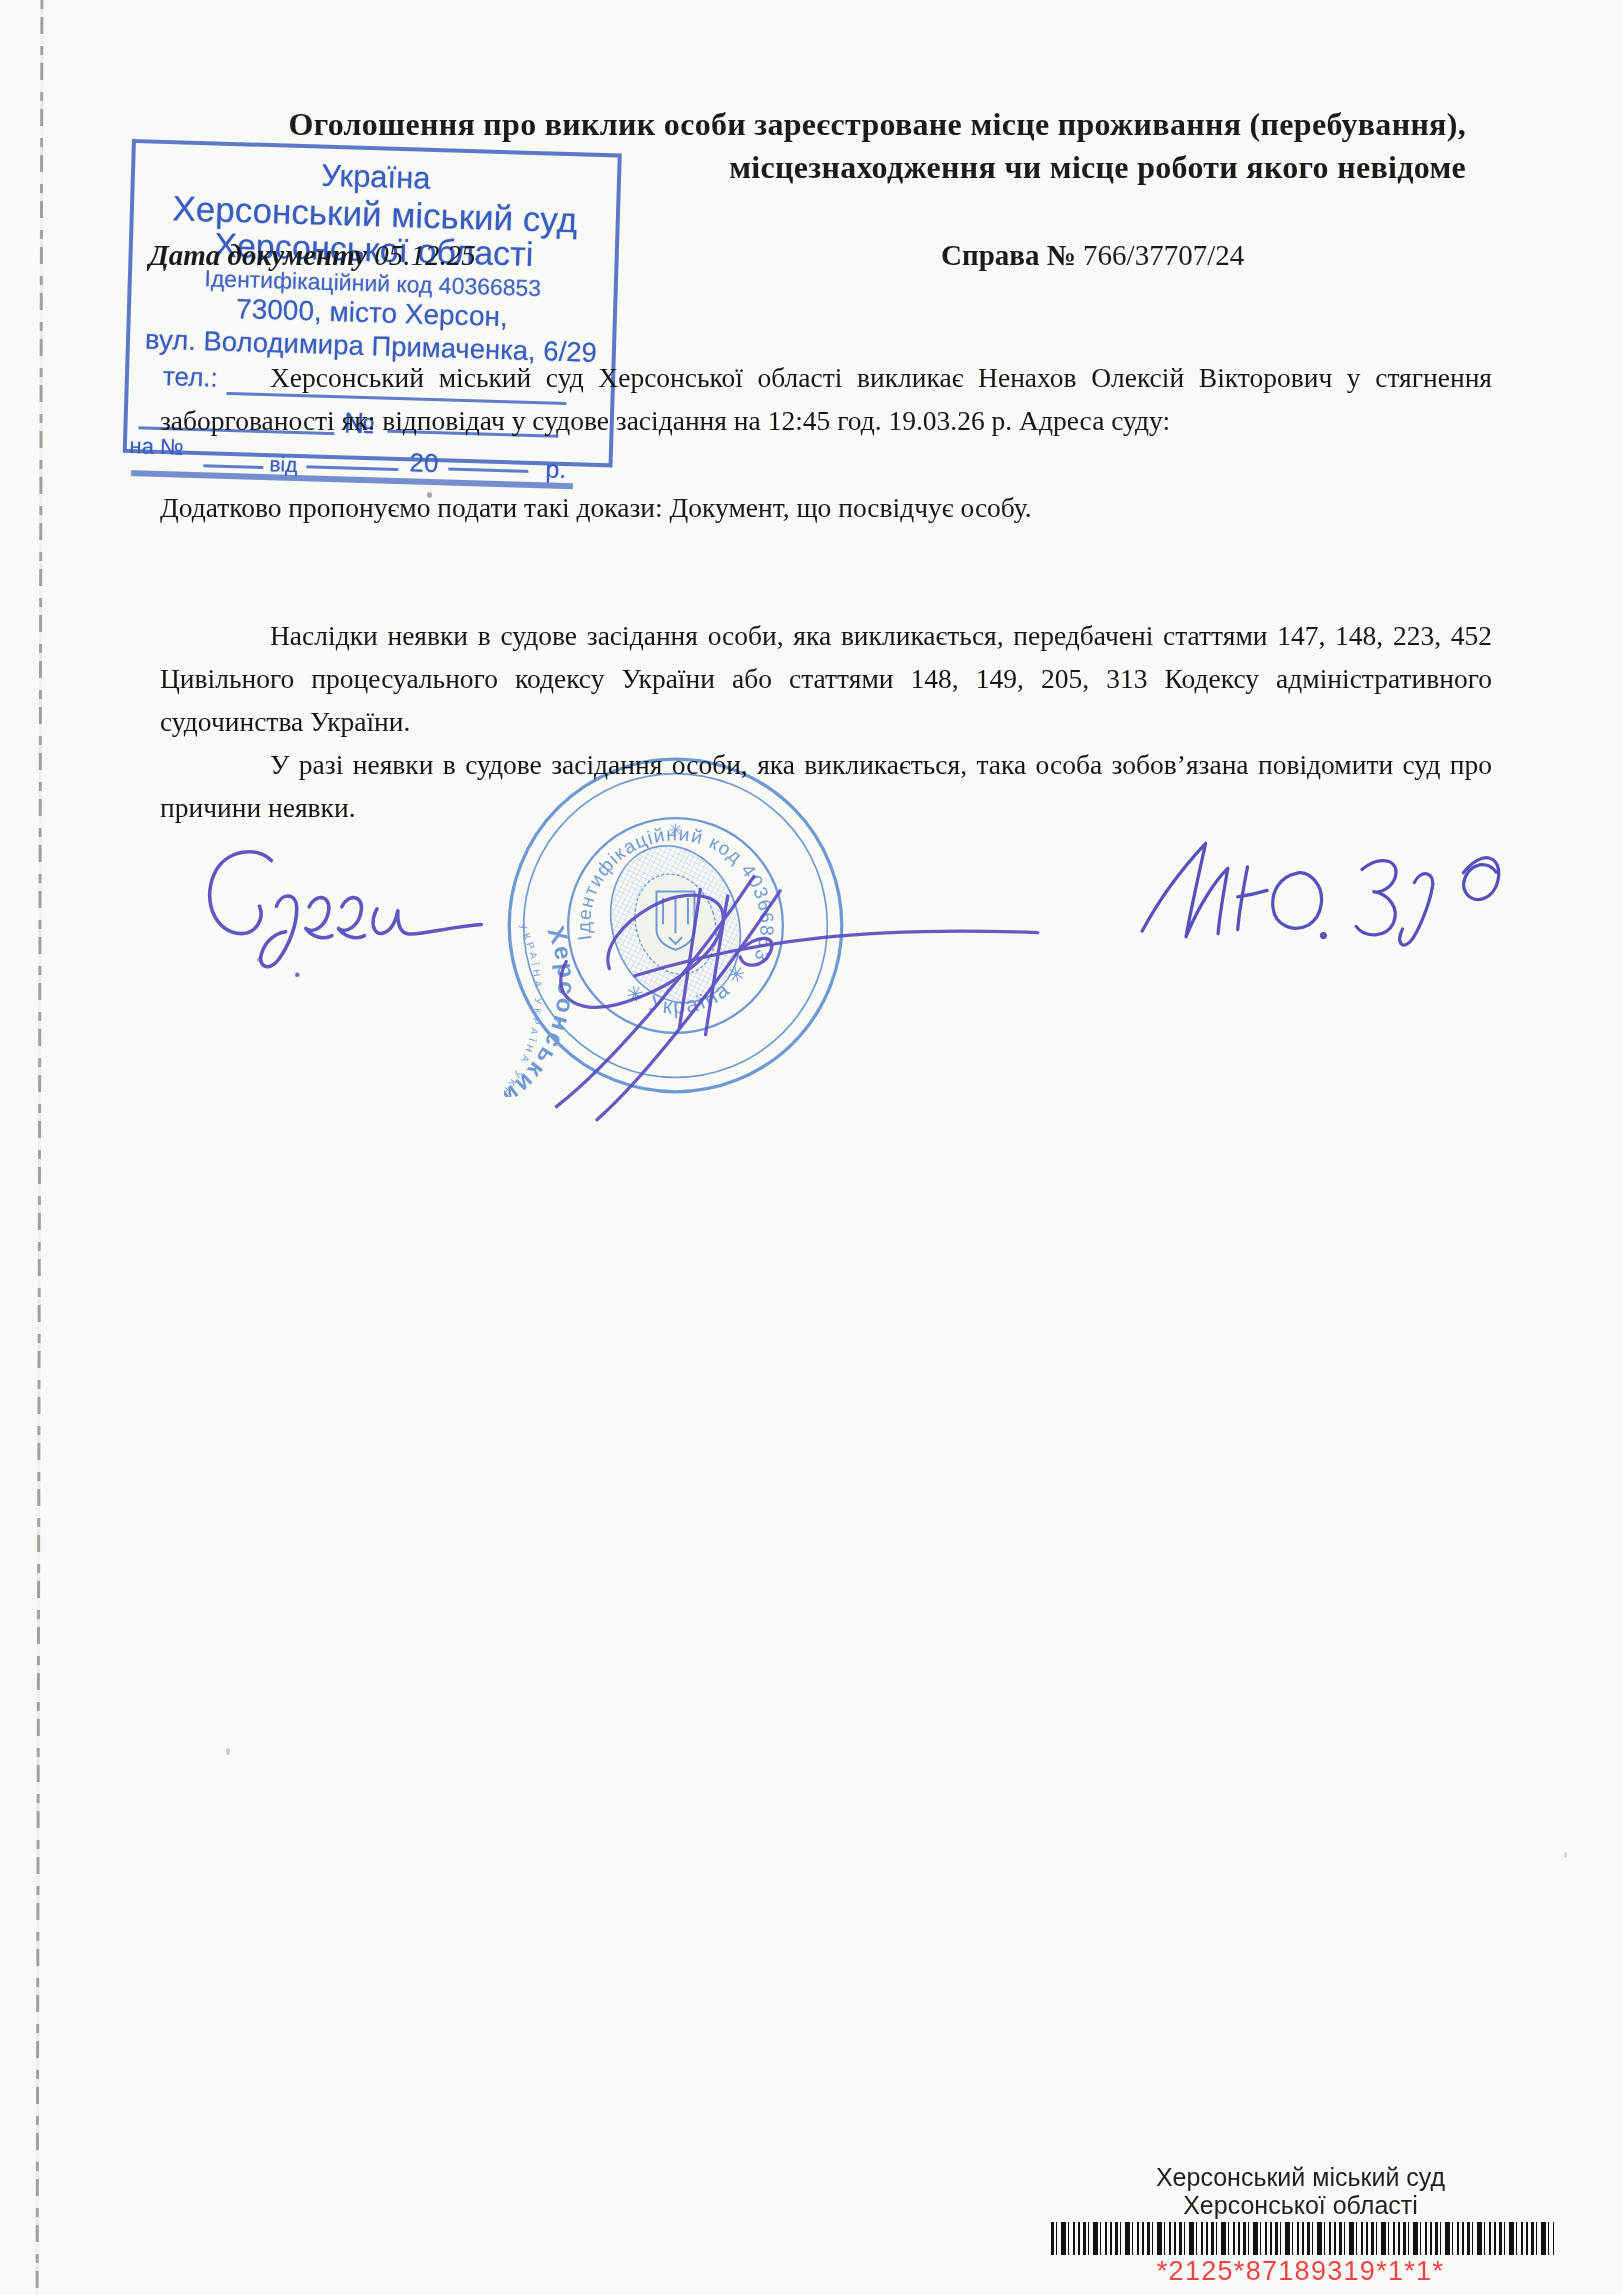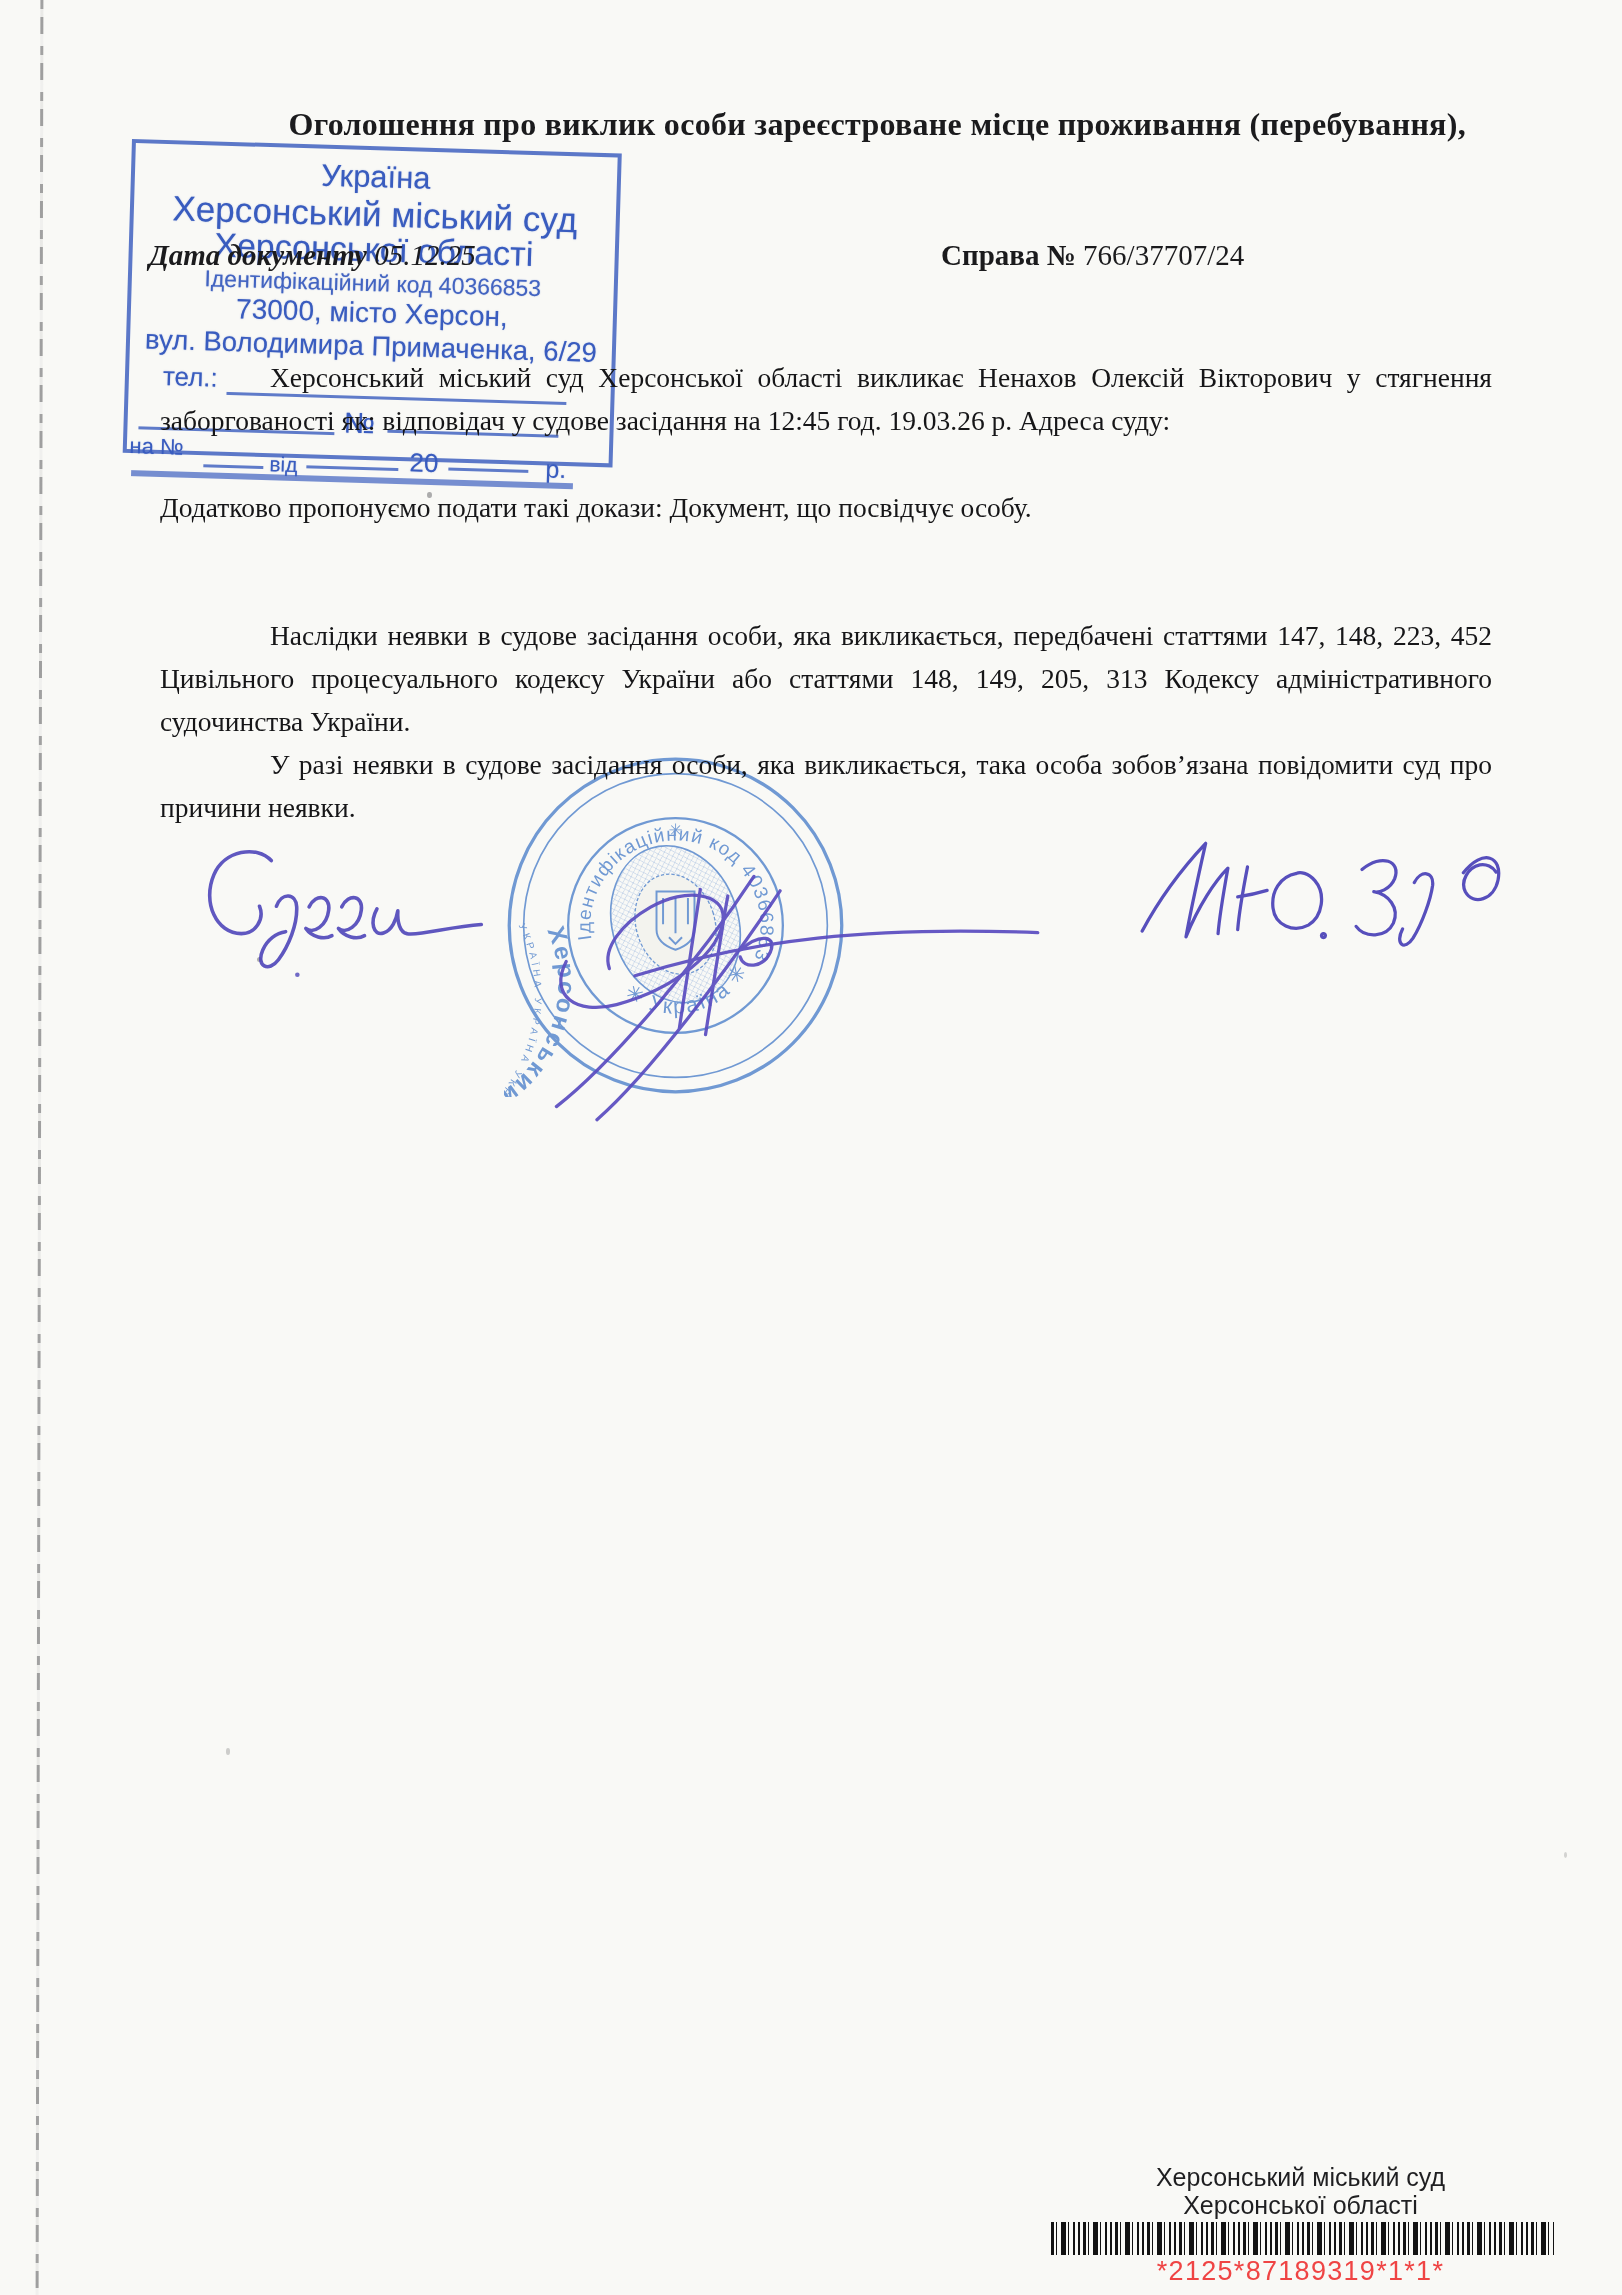--- a/index.html
+++ b/index.html
@@ -116,20 +116,21 @@
 
 <div class="page">
 
   <div class="edge-left"></div>
   <div class="speck" style="left:427px;top:492px;width:4.6px;height:5.9px;"></div>
   <div class="speck" style="left:257px;top:957px;width:5.2px;height:5.2px;"></div>
   <div class="speck" style="left:226px;top:1748px;width:3.9px;height:6.5px;opacity:.4;"></div>
   <div class="speck" style="left:1564px;top:1852px;width:3.3px;height:5.9px;opacity:.35;"></div>
 
   <div class="title t1">Оголошення про виклик особи зареєстроване місце проживання (перебування),</div>
+  <div class="title t2">місцезнаходження чи місце роботи якого невідоме</div>
 
   <div class="stamp">
     <div class="sline st-country">Україна</div>
     <div class="sline st-court1">Херсонський міський суд</div>
     <div class="sline st-court2">Херсонської області</div>
     <div class="sline st-code">Ідентифікаційний код 40366853</div>
     <div class="sline st-post">73000, місто Херсон,</div>
     <div class="sline st-street">вул. Володимира Примаченка,  6/29</div>
     <div class="st-abs st-tel">тел.:</div>
     <div class="st-rule ru-tel"></div>

